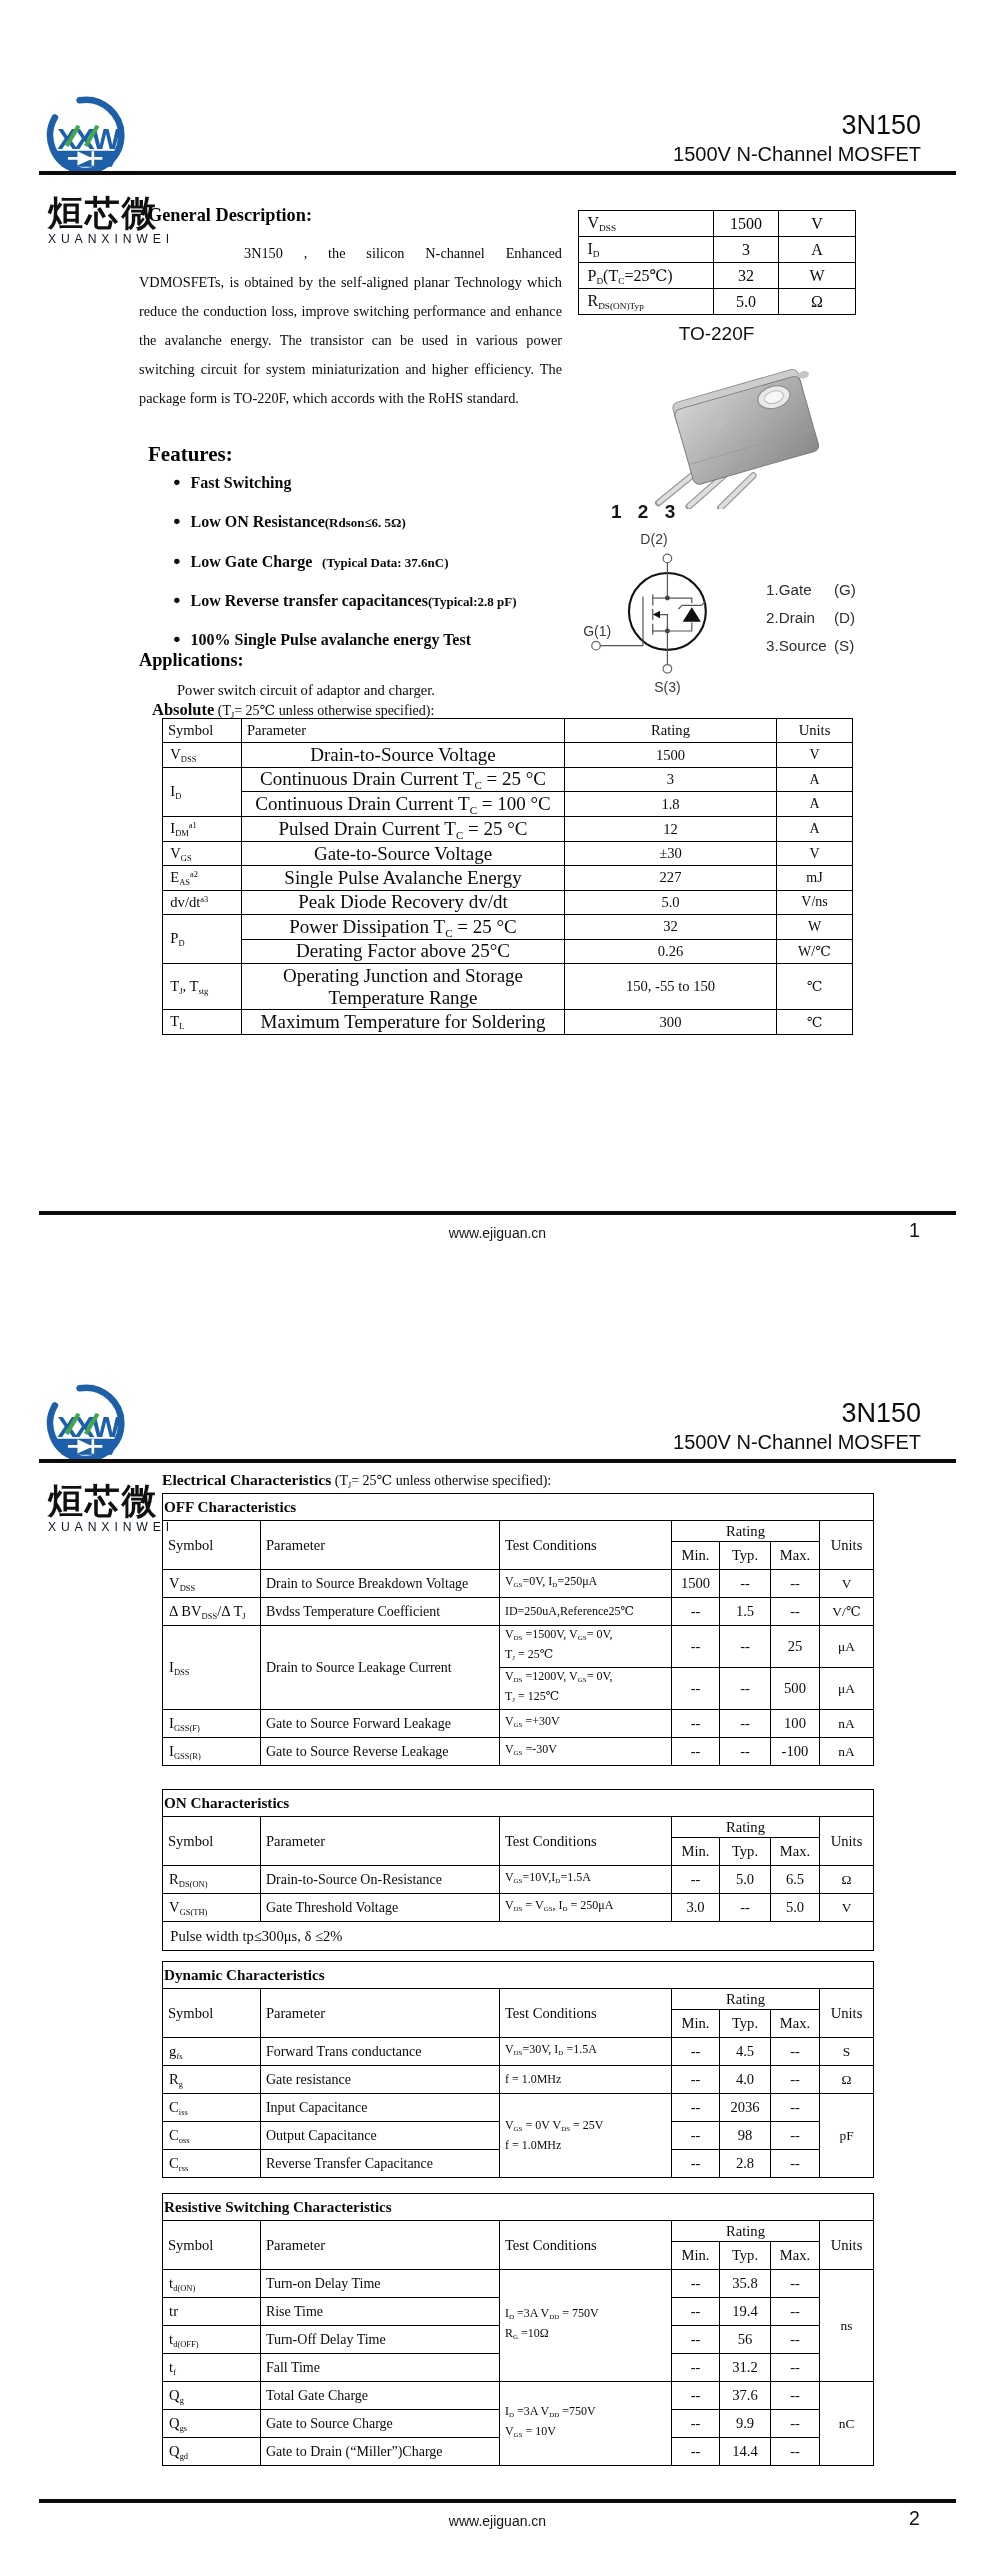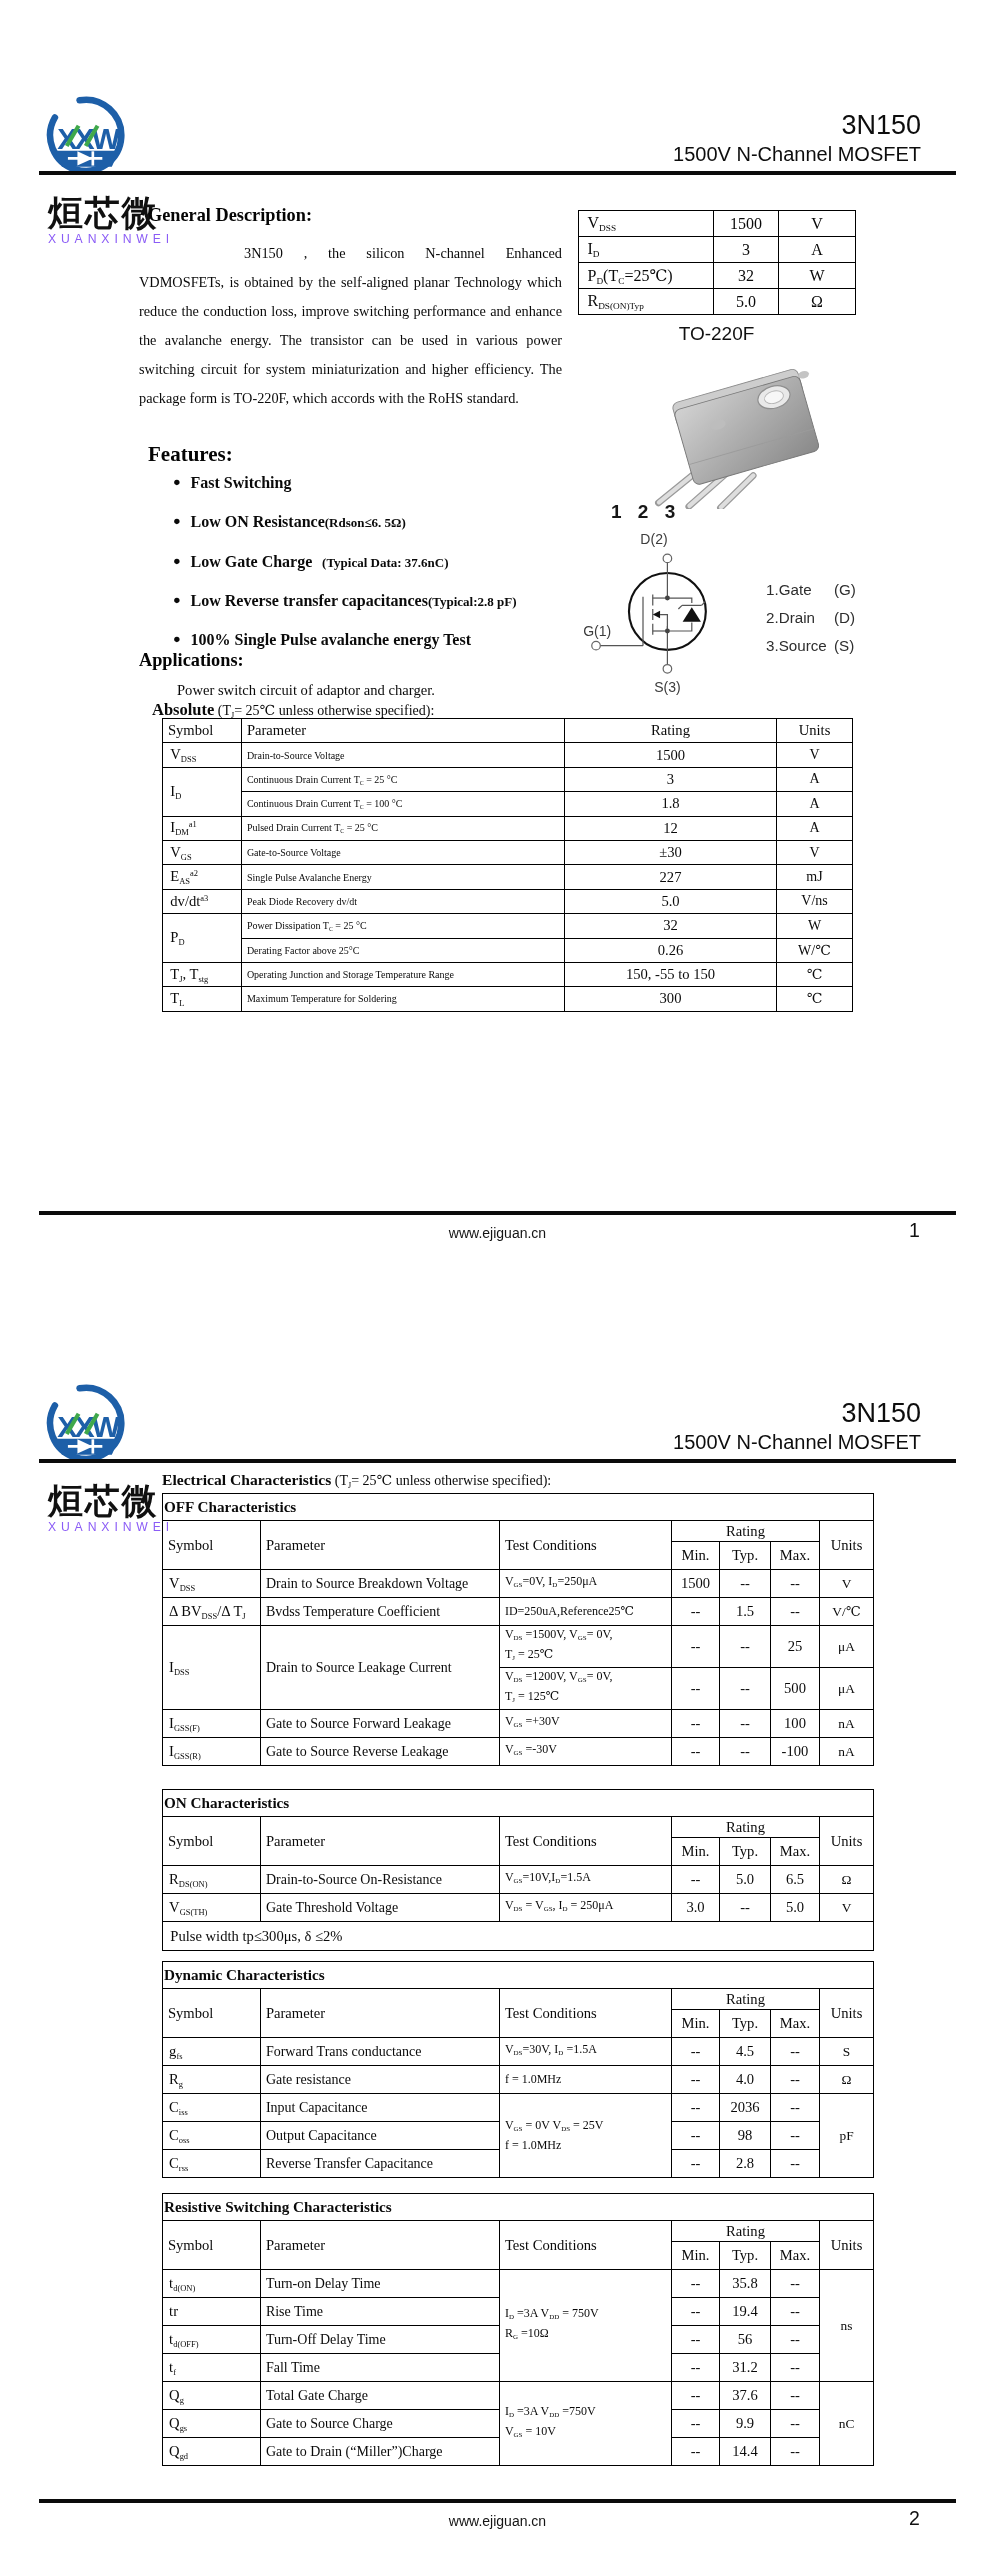--- a/index.html
+++ b/index.html
@@ -7,21 +7,21 @@
         font-family:"Liberation Serif","DejaVu Serif",serif;color:#0a0a0a;}
   .page *{box-sizing:border-box;}
   sub{font-size:0.58em;vertical-align:-0.32em;}
   sup{font-size:0.58em;vertical-align:0.55em;}
 
   
   .logo{position:absolute;left:43px;top:89px;display:flex;flex-direction:column;}
   .logo svg{width:89px;height:89px;}
   .logo-text{margin-left:4.9px;padding-top:17px;}
   .logo-cn{font-family:"Liberation Sans","DejaVu Sans",sans-serif;font-weight:700;font-size:35px;line-height:35px;letter-spacing:1.8px;color:#101010;}
-  .logo-en{font-family:"Liberation Sans","DejaVu Sans",sans-serif;font-size:12.2px;letter-spacing:4.9px;color:#8b5cf6;margin-top:2.4px;}
+  .logo-en{font-family:"Liberation Sans","DejaVu Sans",sans-serif;font-size:12.2px;letter-spacing:4.9px;color:#0f172a;margin-top:2.4px;}
   .titles{position:absolute;right:74px;top:110px;text-align:right;font-family:"Liberation Sans","DejaVu Sans",sans-serif;color:#0d0d0d;}
   .part{font-size:27px;line-height:30.5px;}
   .subtitle{font-size:20px;line-height:24.4px;margin-top:1.2px;margin-left:10px;}
   .hdr-rule{position:absolute;left:39px;top:171px;width:917px;height:3.7px;background:#0b0b0b;}
   .ftr-rule{position:absolute;left:39px;top:1211px;width:917px;height:4.3px;background:#0b0b0b;}
   .site{position:absolute;left:0;top:1225px;width:100%;text-align:center;font-family:"Liberation Sans","DejaVu Sans",sans-serif;font-size:14px;color:#141414;}
   .pageno{position:absolute;left:909px;top:1219px;font-family:"Liberation Sans","DejaVu Sans",sans-serif;font-size:19.5px;color:#111;}
 
   
   .sec-title{position:absolute;font-weight:700;color:#050505;}
@@ -48,21 +48,21 @@
   #sym-svg{position:absolute;left:582px;top:526px;}
   #pin-list{position:absolute;left:766px;top:581px;font-family:"Liberation Sans","DejaVu Sans",sans-serif;font-size:15.2px;color:#2e2e2e;}
   .pin-row{height:28px;}
   .pin-row .pn{display:inline-block;width:68px;}
 
   
   #abs-table{position:absolute;left:162px;top:718px;width:690px;border-collapse:collapse;table-layout:fixed;}
   #abs-table td{border-left:1.2px solid #000;border-right:1.2px solid #000;border-top:1.8px solid #000;border-bottom:1.8px solid #000;height:24.4px;padding:0.6px 4.9px;}
   #abs-table .hd{font-size:14.6px;}
   #abs-table .c-sym{font-size:14.6px;padding-left:7.3px;}
-  #abs-table .c-par{font-size:10px;}
+  #abs-table .c-par{font-size:19px;text-align:center;}
   #abs-table .c-rat{text-align:center;font-size:14.6px;}
   #abs-table .c-unit{text-align:center;font-size:14px;}
 
   
   #ec-head{position:absolute;left:162px;top:183px;font-size:14px;}
   #ec-head .b{font-weight:700;font-size:15.6px;}
   .etable{position:absolute;left:162px;width:710px;border-collapse:collapse;table-layout:fixed;}
   .etable td{border-left:0.9px solid #000;border-right:0.9px solid #000;border-top:1.8px solid #000;border-bottom:1.8px solid #000;padding:1.2px 4.9px;}
   .etable .ttl{font-weight:700;font-size:15.2px;height:27px;padding-left:1px;}
   .etable .hd{font-size:14.6px;}

